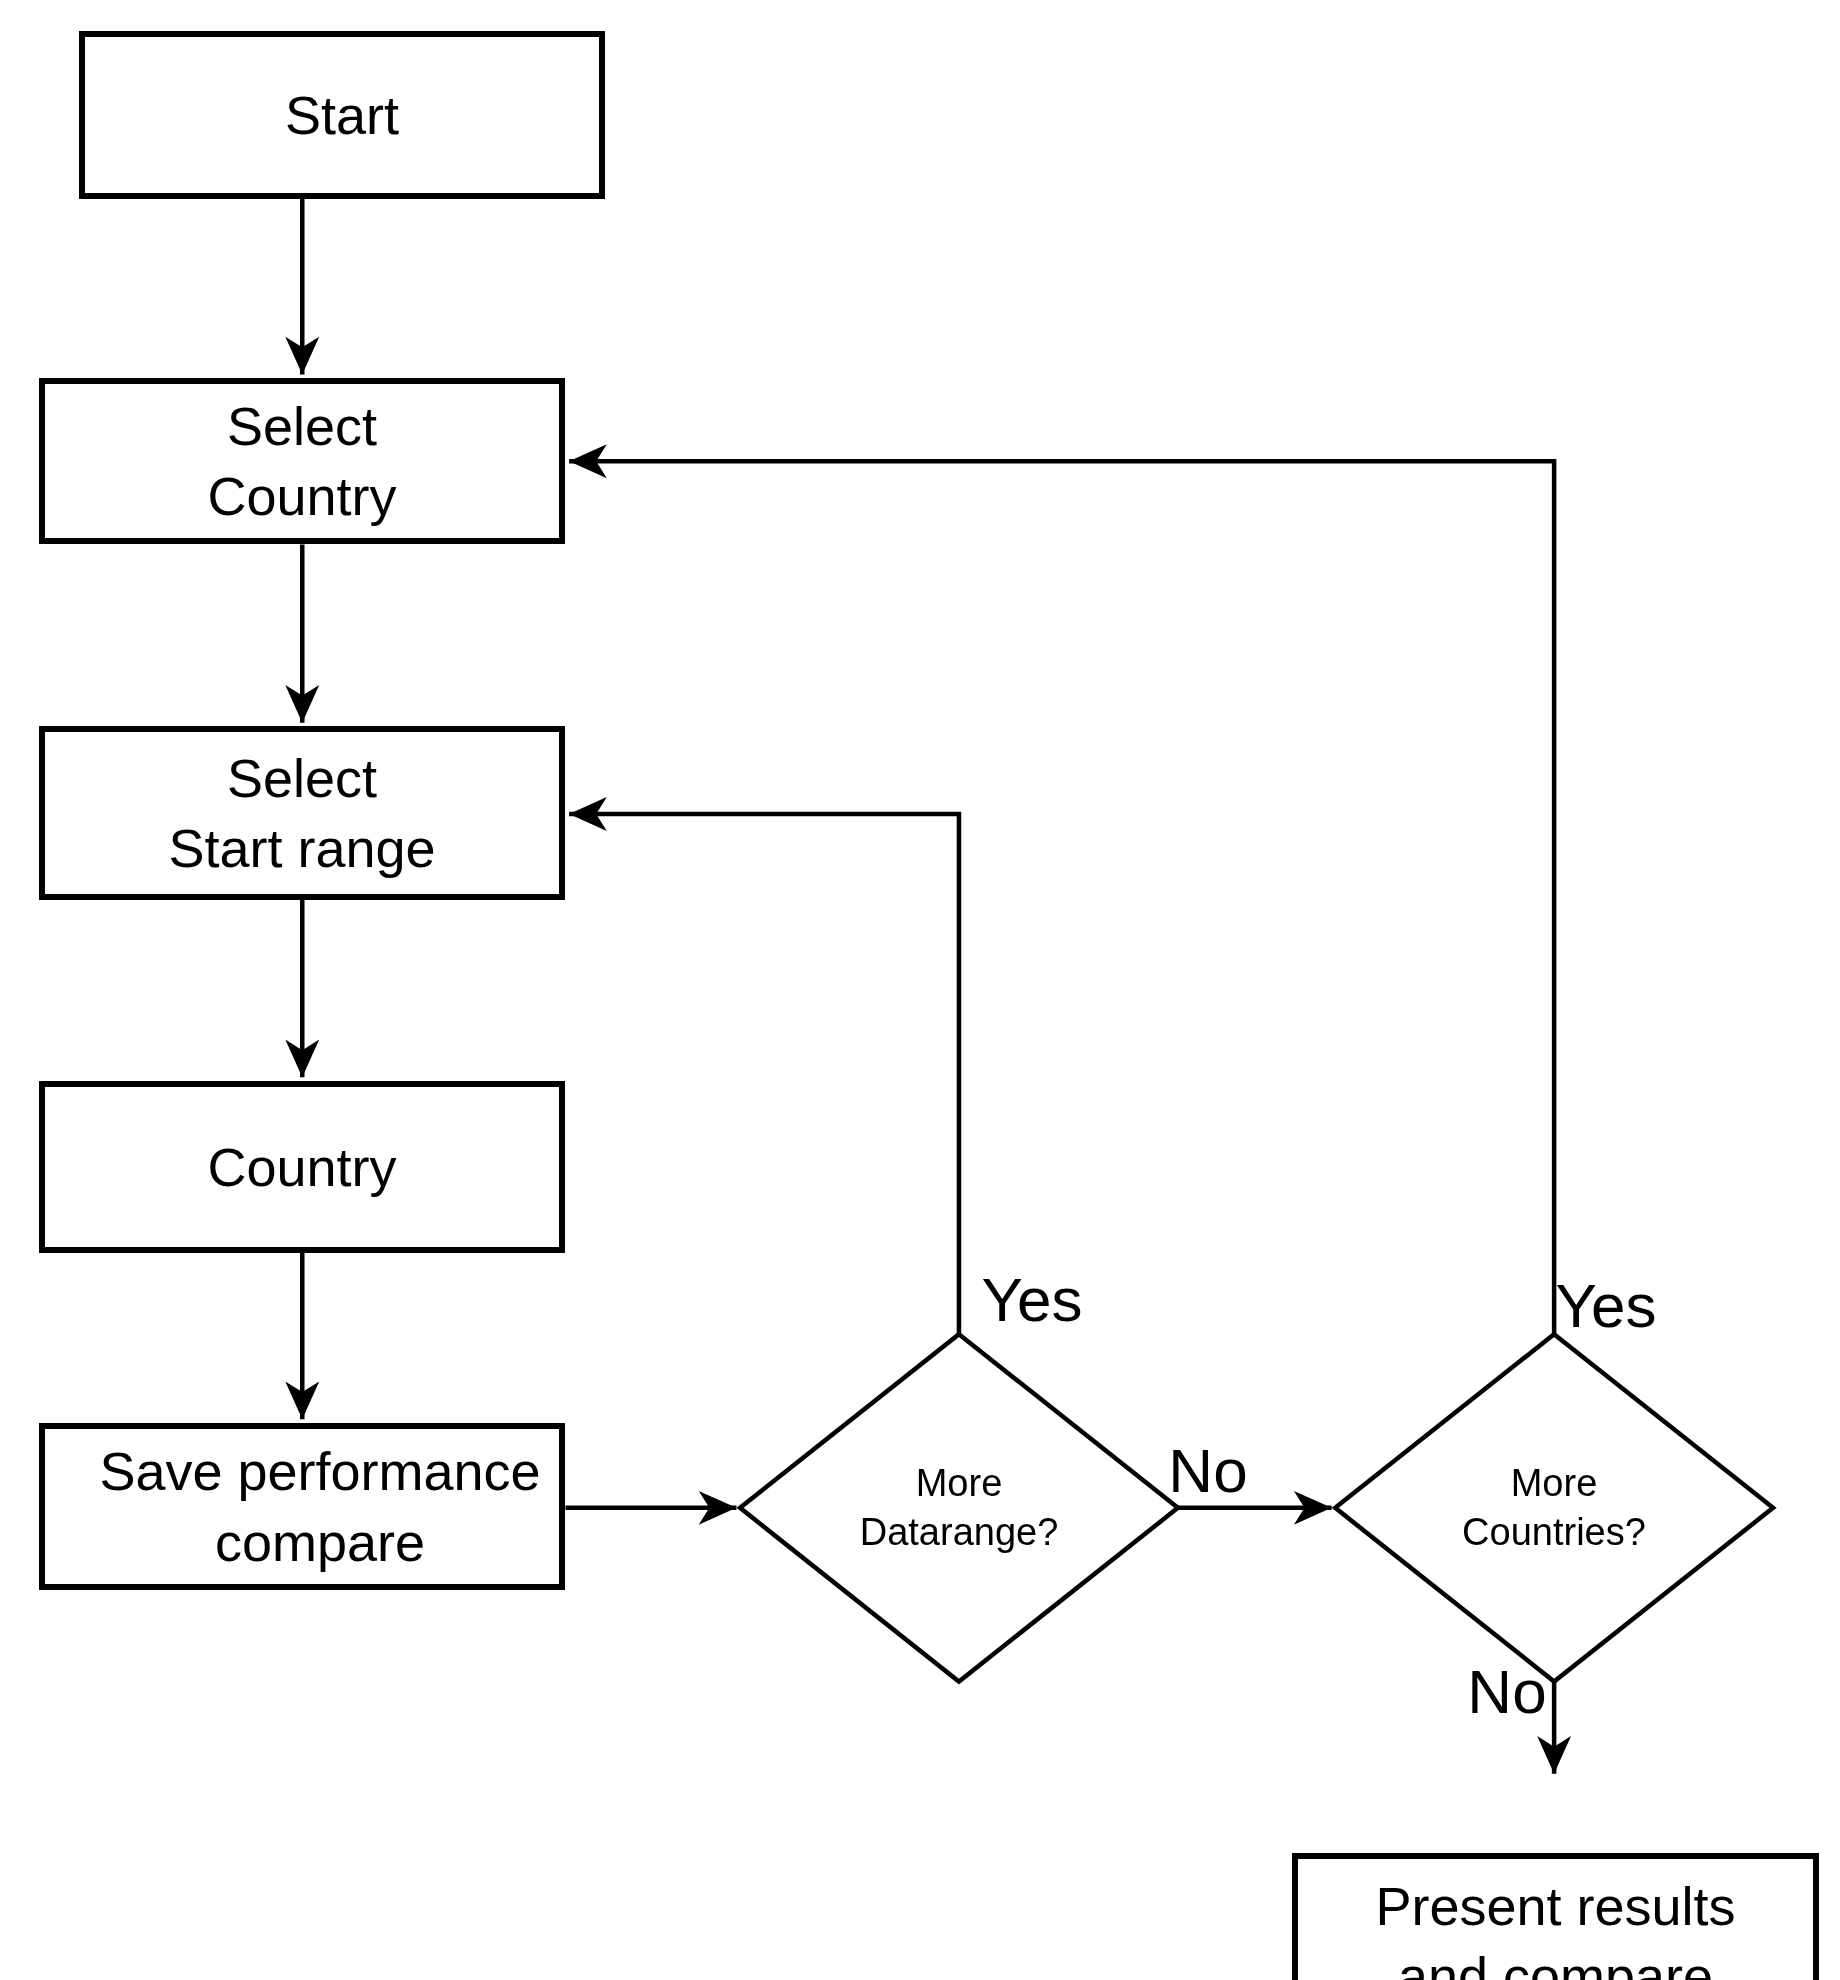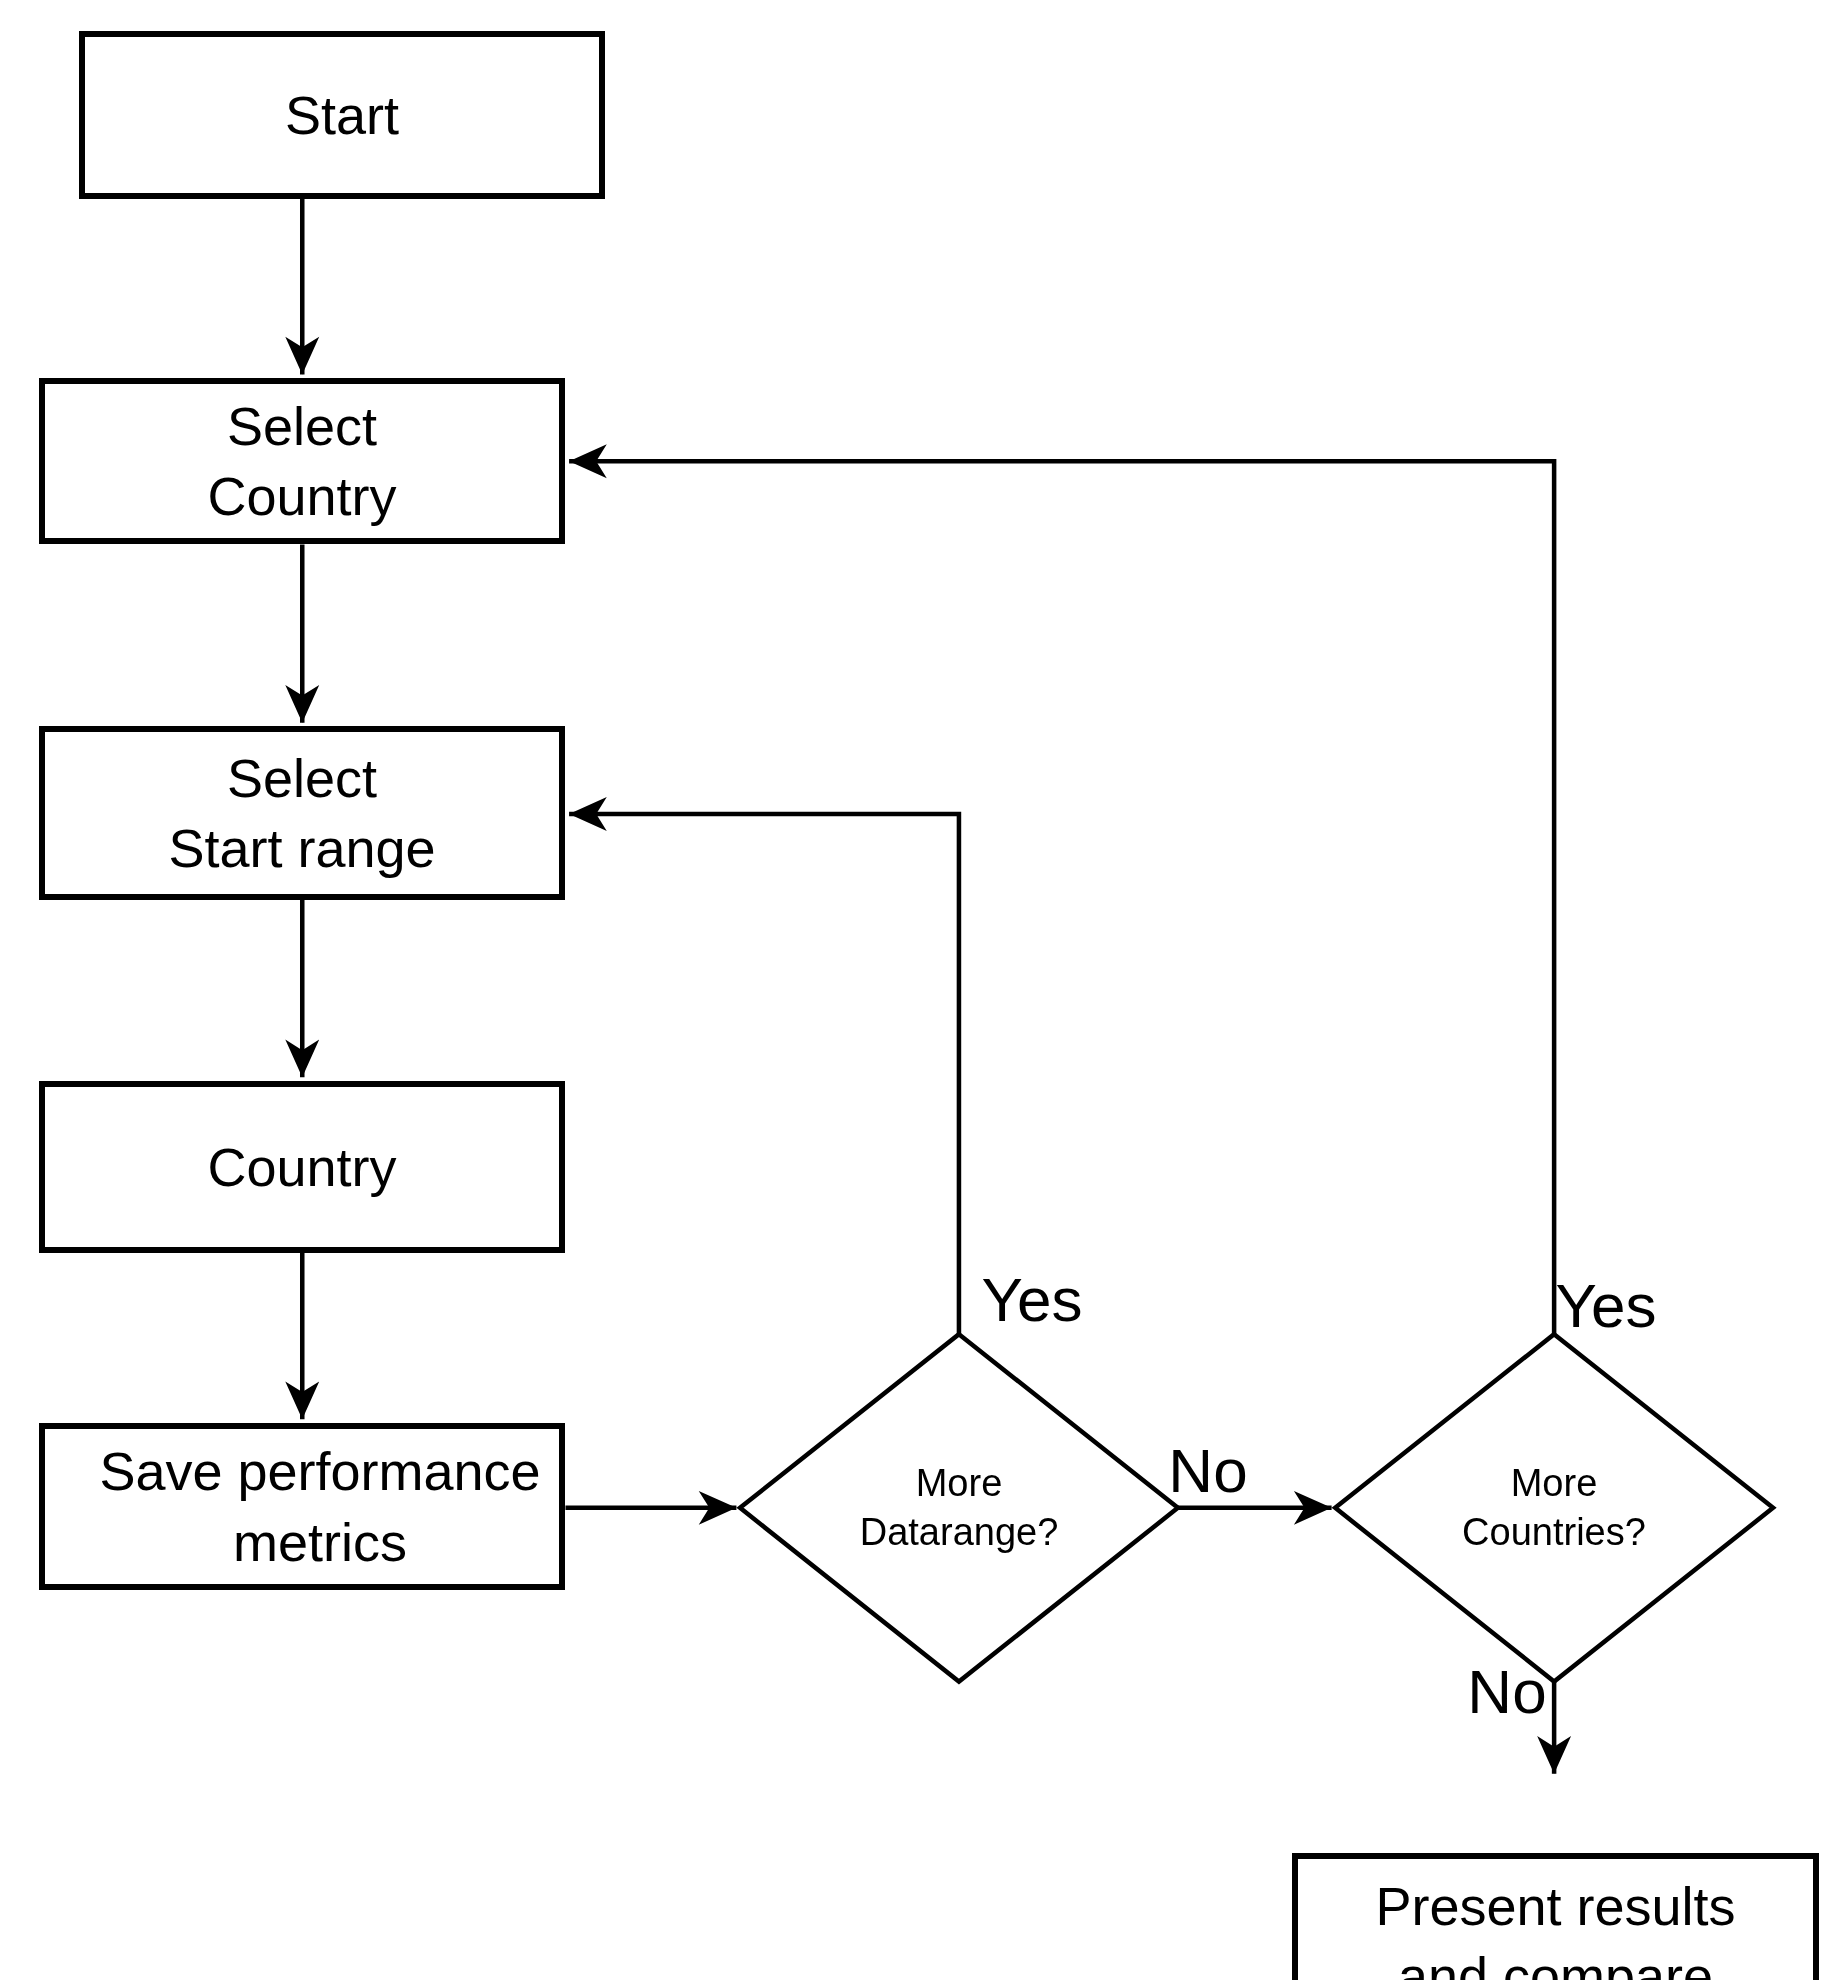--- a/index.html
+++ b/index.html
@@ -97,21 +97,21 @@
 
   <div class="node rect" style="left:39px; top:1081px; width:526px; height:172px;">
     <div class="node-label">
       <span class="ln">Country</span>
     </div>
   </div>
 
   <div class="node rect" style="left:39px; top:1423px; width:526px; height:167px;padding-left:36px;">
     <div class="node-label">
       <span class="ln">Save performance</span>
-      <span class="ln">metrics</span>
+      <span class="ln">compare</span>
     </div>
   </div>
 
   <div class="node rect" style="left:1292px; top:1853px; width:527px; height:176px;">
     <div class="node-label">
       <span class="ln">Present results</span>
       <span class="ln">and compare</span>
     </div>
   </div>
 

